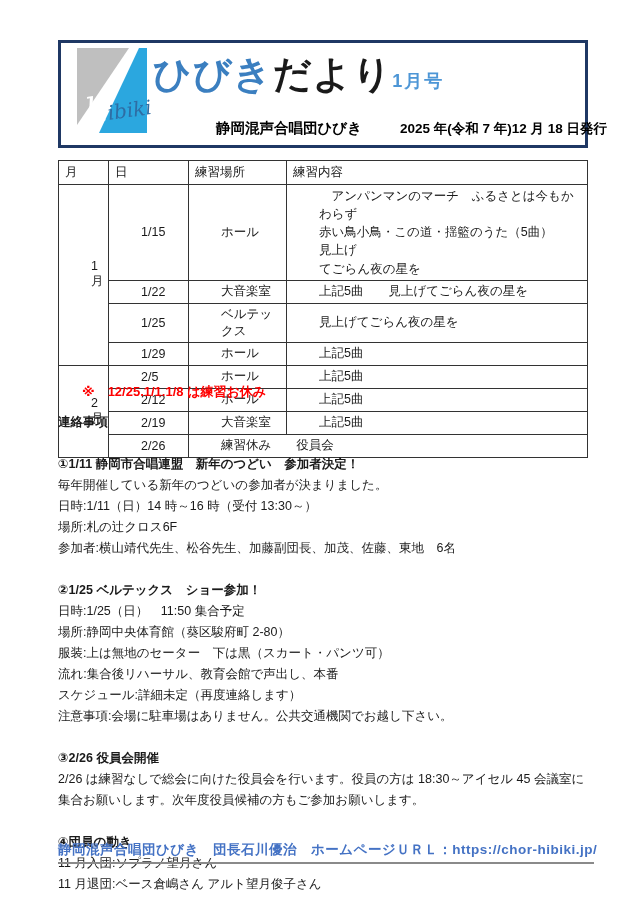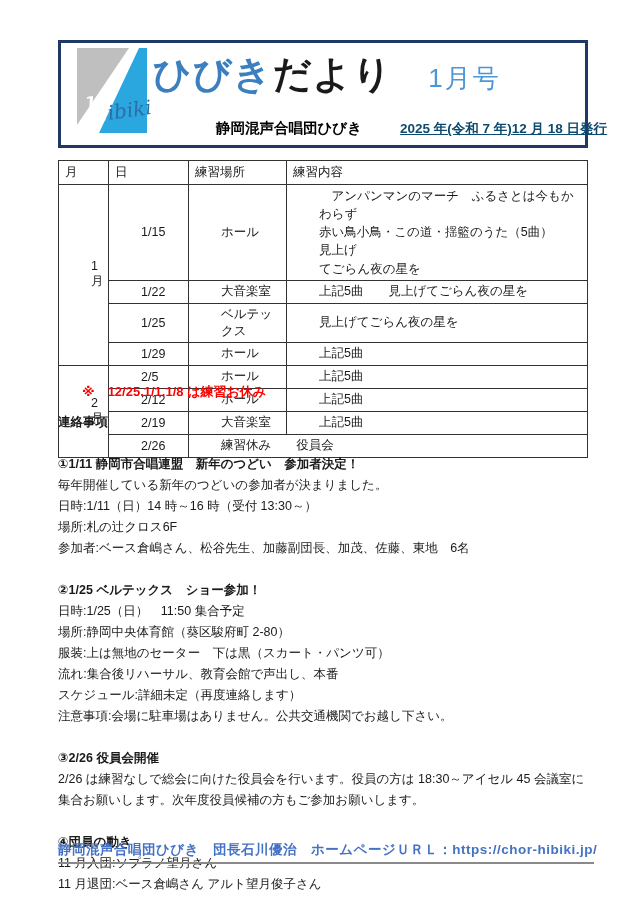--- a/index.html
+++ b/index.html
@@ -17,25 +17,25 @@
   }
   .logo{position:absolute;left:12px;top:2px;width:102px;height:98px;}
   .title-row{position:absolute;left:92px;top:6px;white-space:nowrap;}
   .title-blue{
     font-size:38px;font-weight:bold;color:#3B7FC0;letter-spacing:1px;
   }
   .title-black{
     font-size:38px;font-weight:bold;color:#1a1a1a;letter-spacing:1px;
   }
   .issue{
-    font-size:26px;font-weight:normal;color:#4D96D6;margin-left:36px;letter-spacing:2px;
+    font-size:18px;font-weight:bold;color:#4D96D6;letter-spacing:2px;
   }
   .org-row{position:absolute;left:131px;bottom:7px;white-space:nowrap;}
   .org-name{font-size:14.5px;font-weight:bold;color:#000;margin-left:24px;}
-  .pub-date{font-size:13.5px;font-weight:bold;color:#0c4a6e;margin-left:38px;text-decoration:underline;}
+  .pub-date{font-size:13.5px;font-weight:bold;color:#000000;margin-left:38px;}
 
   
   .schedule{
     position:absolute;left:58px;top:160px;width:530px;
     border-collapse:collapse;table-layout:fixed;
     font-size:12.5px;color:#1a1a1a;
   }
   .schedule th,.schedule td{
     border:1px solid #333;padding:2px 6px;text-align:left;
     font-weight:normal;vertical-align:middle;
@@ -158,21 +158,21 @@
 
   <div class="note-red">※　12/25.1/1.1/8 は練習お休み</div>
 
   <div class="sections">
     <p class="sec-title">連絡事項</p>
 
     <p class="sec-head">①1/11 静岡市合唱連盟　新年のつどい　参加者決定！</p>
     <p class="sec-line">毎年開催している新年のつどいの参加者が決まりました。</p>
     <p class="sec-line">日時:1/11（日）14 時～16 時（受付 13:30～）</p>
     <p class="sec-line">場所:札の辻クロス6F</p>
-    <p class="sec-line">参加者:ベース倉嶋さん、松谷先生、加藤副団長、加茂、佐藤、東地　6名</p>
+    <p class="sec-line">参加者:横山靖代先生、松谷先生、加藤副団長、加茂、佐藤、東地　6名</p>
 
     <p class="sec-head">②1/25 ベルテックス　ショー参加！</p>
     <p class="sec-line">日時:1/25（日）　11:50 集合予定</p>
     <p class="sec-line">場所:静岡中央体育館（葵区駿府町 2-80）</p>
     <p class="sec-line">服装:上は無地のセーター　下は黒（スカート・パンツ可）</p>
     <p class="sec-line">流れ:集合後リハーサル、教育会館で声出し、本番</p>
     <p class="sec-line">スケジュール:詳細未定（再度連絡します）</p>
     <p class="sec-line">注意事項:会場に駐車場はありません。公共交通機関でお越し下さい。</p>
 
     <p class="sec-head">③2/26 役員会開催</p>

